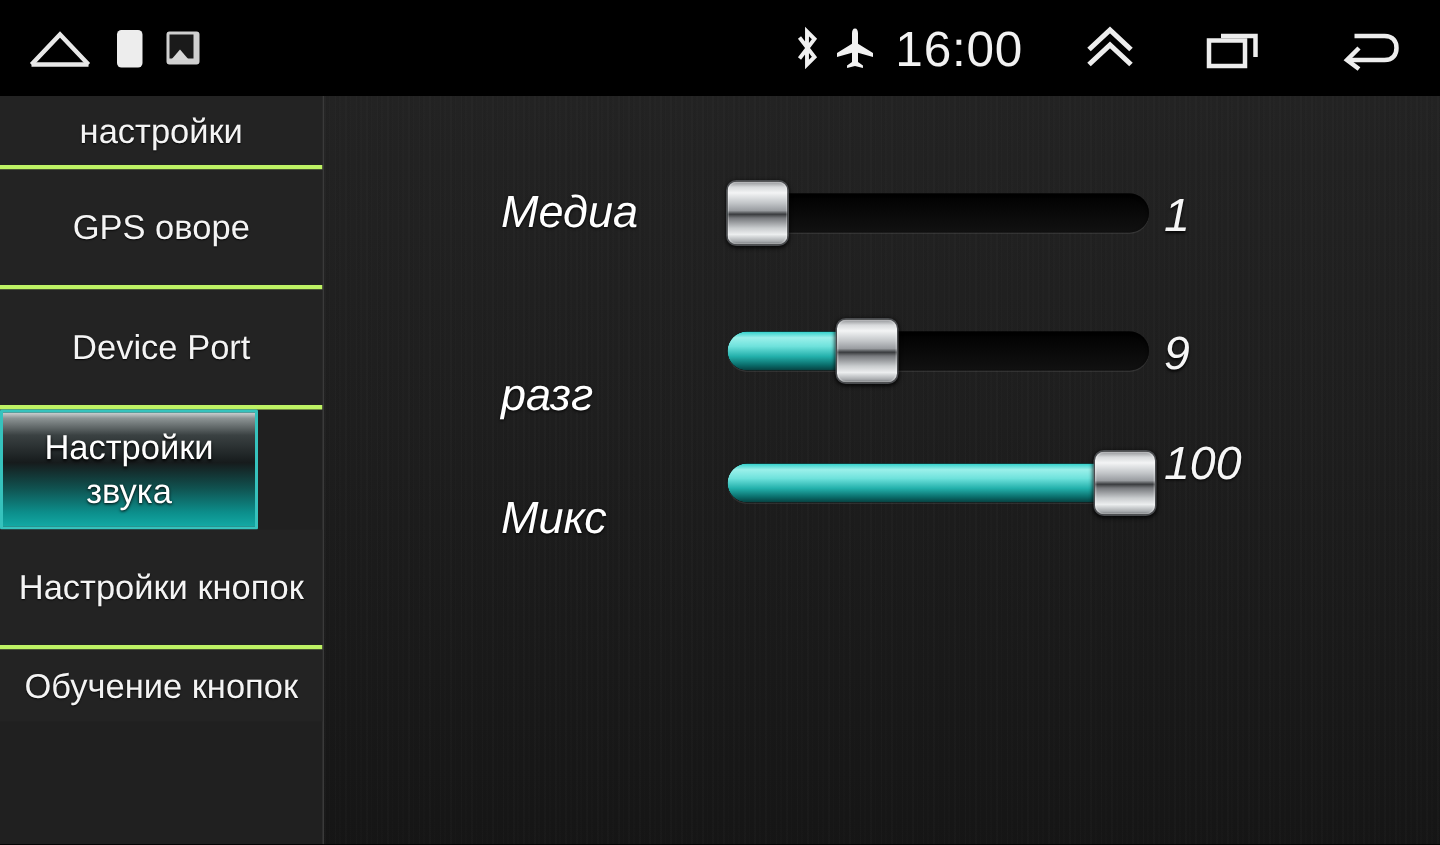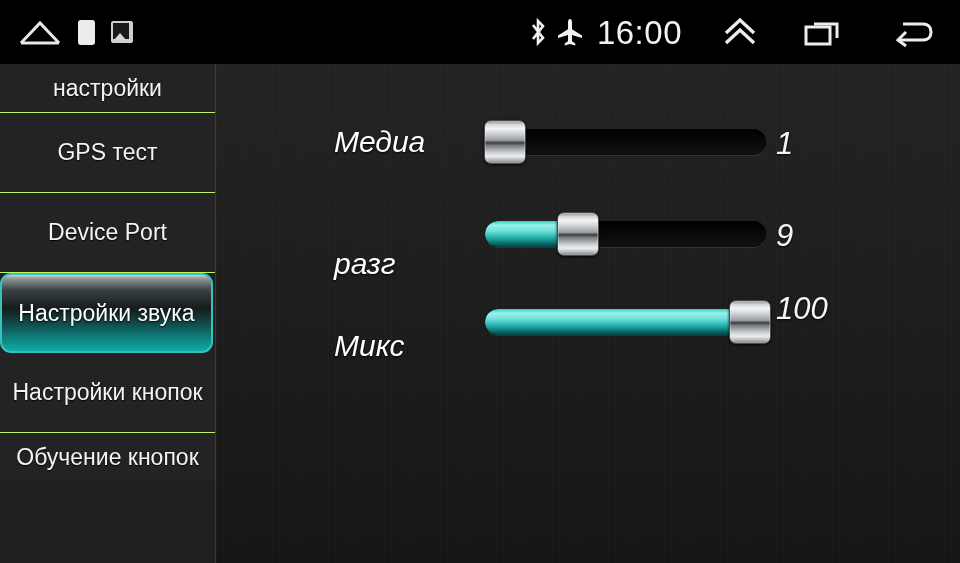--- a/index.html
+++ b/index.html
@@ -111,21 +111,21 @@
     box-sizing: border-box;
     width: 215px;
     background: #232323;
     color: #f4f4f4;
     font-size: 23px;
     line-height: 29px;
     text-align: center;
     display: flex;
     align-items: center;
     justify-content: center;
-    border-bottom: 1px solid #bef264;
+    border-bottom: 3px solid #bef264;
     padding: 0 4px;
     text-shadow: 0 1px 1px rgba(0,0,0,0.9);
   }
   .side-item.first {
     height: 49px;
     align-items: center;
   }
   .side-item.h80 { height: 80px; }
   .side-item.last {
     height: 48px;
@@ -136,22 +136,22 @@
   .side-item.selected {
     background: linear-gradient(to bottom,
        #cfd3d4 0%,
        #8d9495 5%,
        #3a4142 20%,
        #161b1c 44%,
        #10514f 66%,
        #0c8f8c 88%,
        #13a9a4 100%);
     border: 2px solid #36c2bd;
-    border-radius: 11px;
-    width: 213px;
+    border-radius: 1px;
+    width: 172px;
     color: #ffffff;
     text-shadow: 0 1px 2px rgba(0,0,0,1);
     font-size: 23px;
   }
 
   
   .main {
     position: absolute;
     left: 216px; top: 64px;
     width: 744px;
@@ -290,21 +290,21 @@
         <path d="M16 17 L8 25 L16 31" fill="none" stroke="#ededed" stroke-width="3" stroke-linejoin="miter" stroke-linecap="butt"></path>
       </svg>
     </div>
   </div>
 
   <div class="sidebar">
     <div class="side-item first">
       <span>настройки</span>
     </div>
     <div class="side-item h80">
-      <span>GPS тест</span>
+      <span>GPS оворе</span>
     </div>
     <div class="side-item h80">
       <span>Device Port</span>
     </div>
     <div class="side-item h80 selected">
       <span>Настройки звука</span>
     </div>
     <div class="side-item h80">
       <span>Настройки кнопок</span>
     </div>

